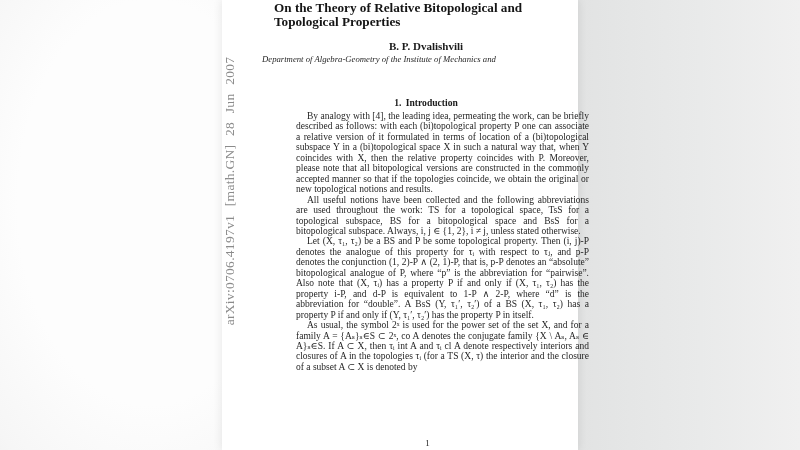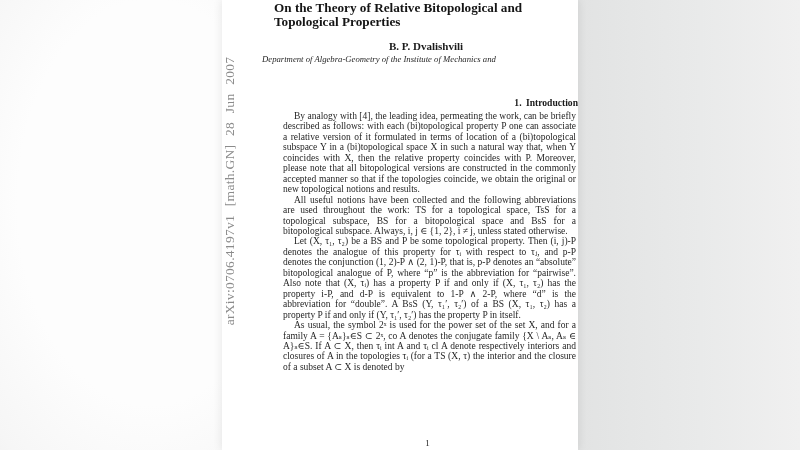--- a/index.html
+++ b/index.html
@@ -73,29 +73,29 @@
     font-style: italic;
     font-size: 8.7px;
     line-height: 9.3px;
     color: #262626;
   }
   .section-heading {
     position: absolute;
     left: 52px; top: 97px;
     width: 304px;
     margin: 0;
-    text-align: right;
+    text-align: center;
     font-size: 9.6px;
     font-weight: bold;
     word-spacing: 2px;
     color: #191919;
   }
   .bodytext {
     position: absolute;
-    left: 61px; top: 111px;
+    left: 74px; top: 111px;
     width: 293px;
     font-size: 9.5px;
     line-height: 10.45px;
     text-align: justify;
     color: #1f1f1f;
   }
   .bodytext p {
     margin: 0;
     text-indent: 11px;
   }

